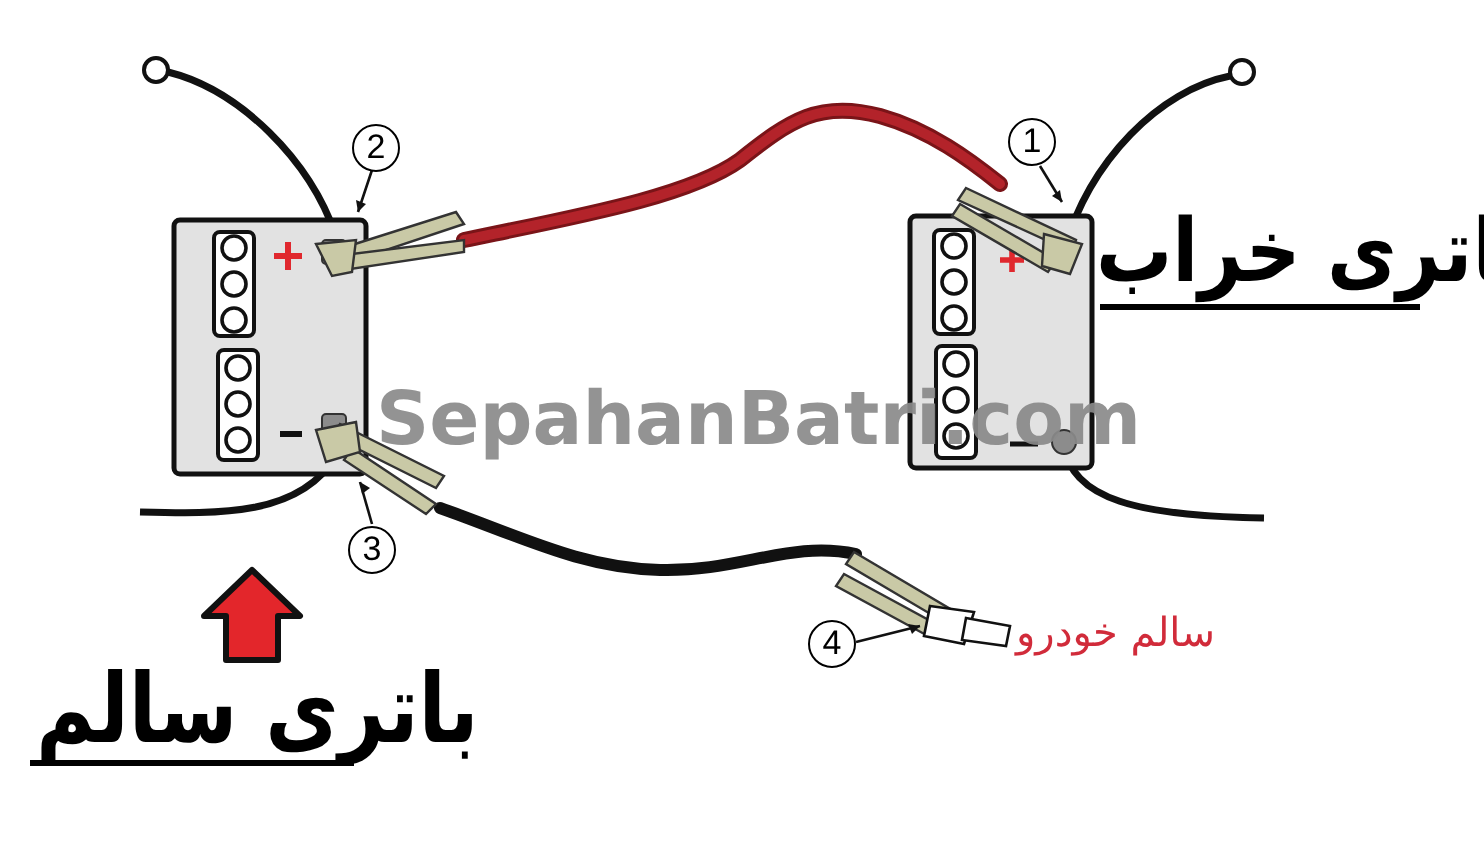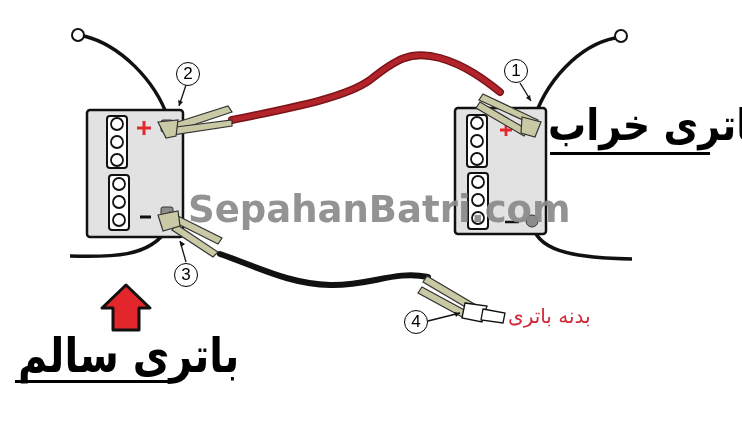--- a/index.html
+++ b/index.html
@@ -103,13 +103,13 @@
 <div class="num" style="left:504px;top:59px;">1</div>
 <div class="num" style="left:174px;top:263px;">3</div>
 <div class="num" style="left:404px;top:310px;">4</div>
 
 <div id="bad-label" class="label-fa">باتری خراب</div>
 <div id="bad-underline"></div>
 
 <div id="good-label" class="label-fa">باتری سالم</div>
 <div id="good-underline"></div>
 
-<div id="ground-label" class="label-fa">بدنه باتری</div>
+<div id="ground-label" class="label-fa">سالم خودرو</div>
 
 </body></html>

